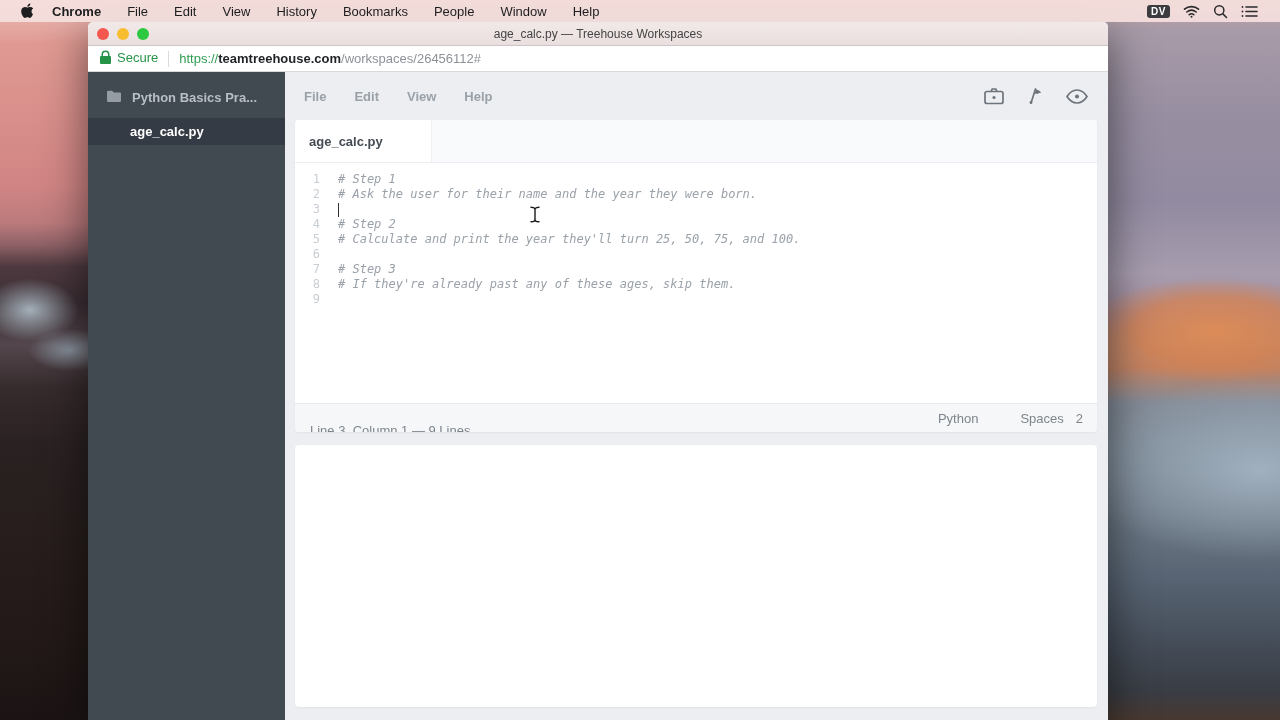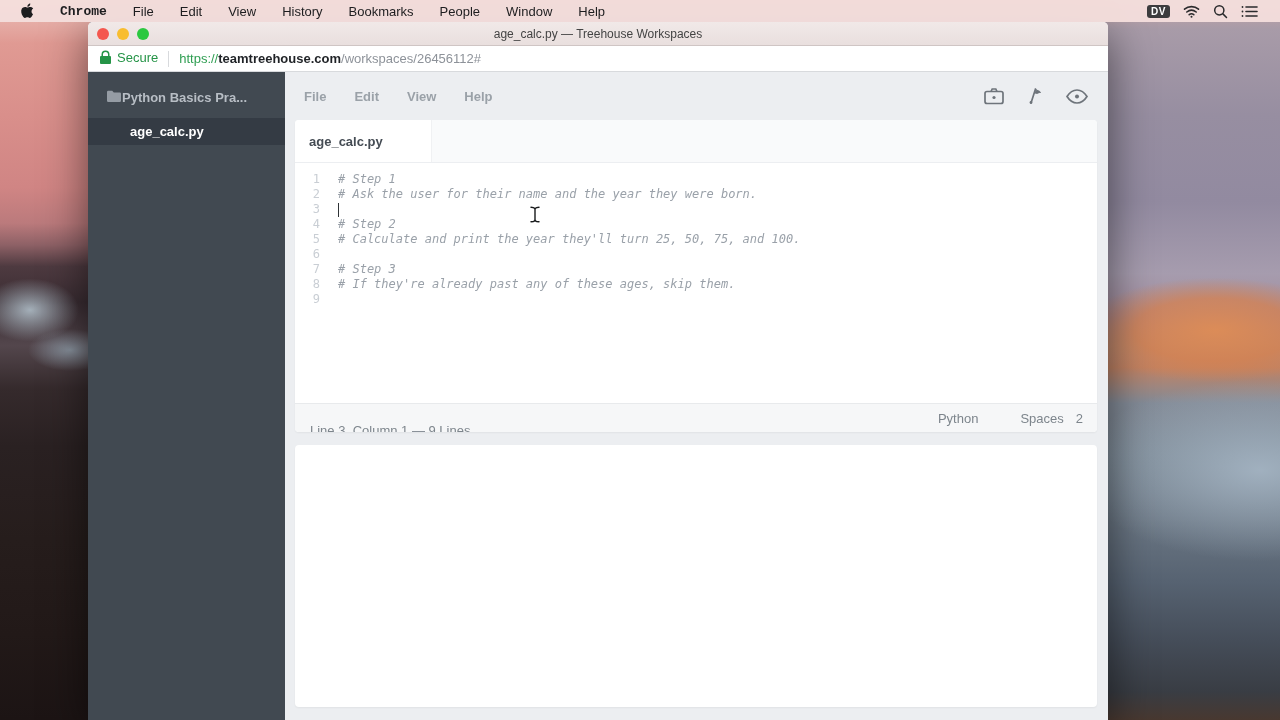--- a/index.html
+++ b/index.html
@@ -30,21 +30,21 @@
   }
 
   
   .menubar {
     position: absolute; left: 0; top: 0; width: 1280px; height: 22px;
     background: rgba(244,222,220,0.96);
     display: flex; align-items: center;
     font-size: 13px; color: #1d1d1f; z-index: 50;
   }
   .menubar .apple { margin-left: 20px; display: flex; align-items: center; }
-  .menubar .app-name { font-weight: bold; margin-left: 26px; font-family: Liberation Mono, monospace; }
+  .menubar .app-name { font-weight: bold; margin-left: 18px; }
   .menubar .menu-item { margin-left: 26px; }
   .menubar .spacer { flex: 1; }
   .menubar .status { display: flex; align-items: center; gap: 13px; margin-right: 22px; }
   .dv-badge {
     background: #3c3c3e; color: #fff; font-size: 10px; font-weight: bold;
     border-radius: 3px; padding: 1px 4px; letter-spacing: 0.5px;
   }
   .menubar svg { display: block; }
 
   
@@ -78,21 +78,21 @@
   .url-sep { width: 1px; height: 16px; background: #d8dadd; margin: 0 10px; }
   .url-text { display: flex; text-align: center; }
   .url-protocol { color: #2f9e52; }
   .url-domain { color: #1f2226; font-weight: bold; }
   .url-path { color: #8d9299; }
 
   .window-body { flex: 1; display: flex; min-height: 0; }
 
   
   .sidebar { width: 197px; background: #414951; flex: 0 0 auto; color: #c7ccd1; }
-  .project-row { display: flex; align-items: center; padding: 18px 0 10px 19px; font-size: 13px; font-weight: bold; color: #b8bec5; }
+  .project-row { display: flex; align-items: center; gap: 10px; padding: 18px 0 10px 19px; font-size: 13px; font-weight: bold; color: #b8bec5; }
   .file-row {
     margin-top: 3px; background: #343b44; color: #ffffff;
     font-size: 13px; font-weight: bold; padding: 6px 0 6px 42px;
   }
 
   
   .main { flex: 1; display: flex; flex-direction: column; background: #eceef1; min-width: 0; }
   .ws-toolbar {
     height: 48px; display: flex; align-items: center; flex: 0 0 auto;
     font-size: 13px; font-weight: bold; color: #9aa1a8;

